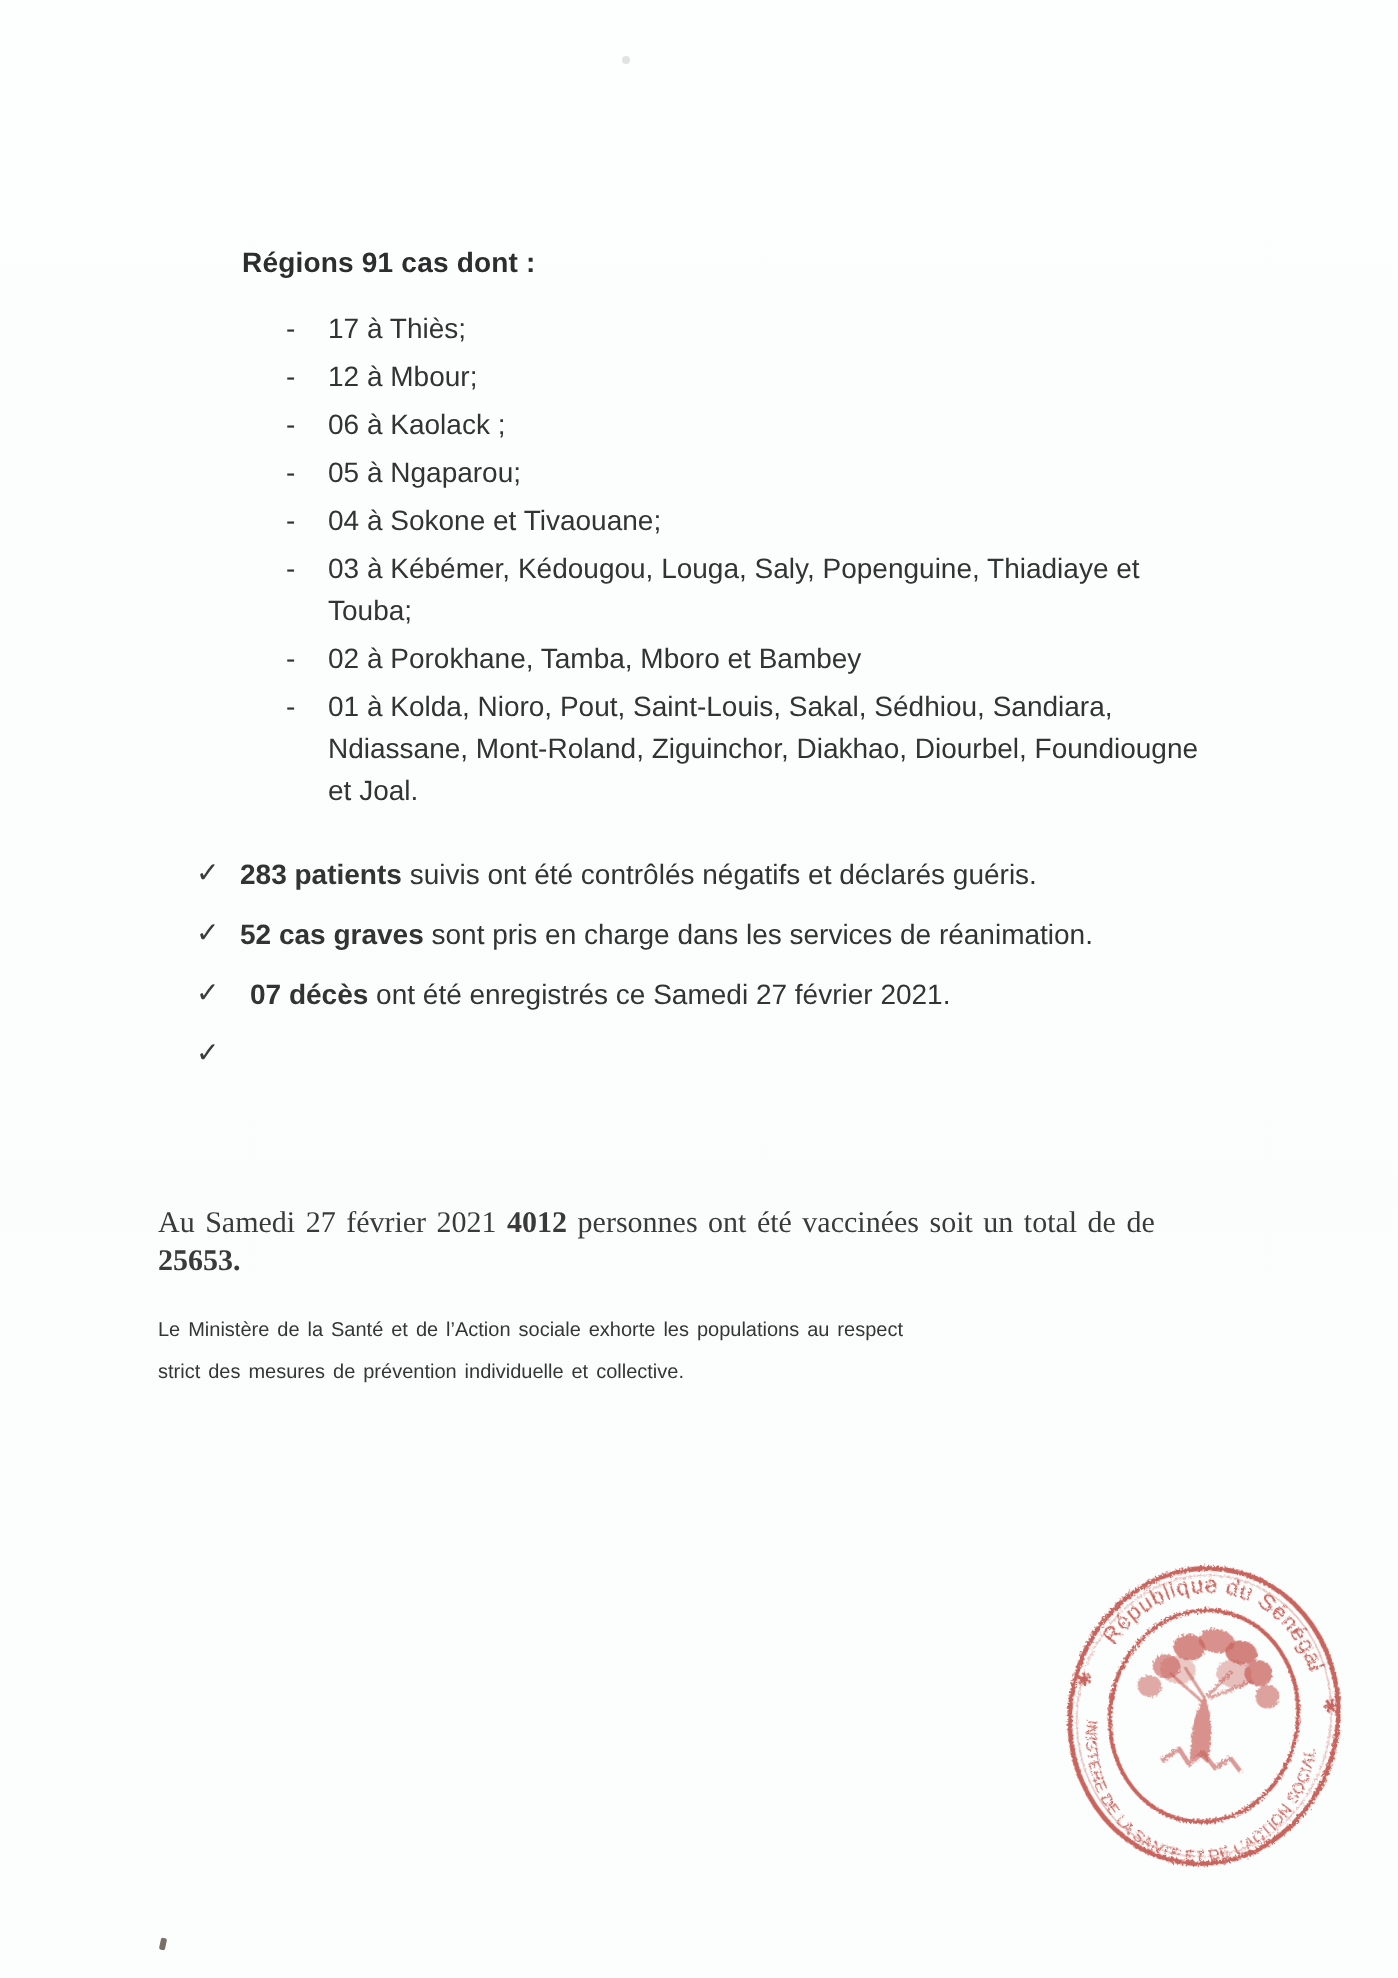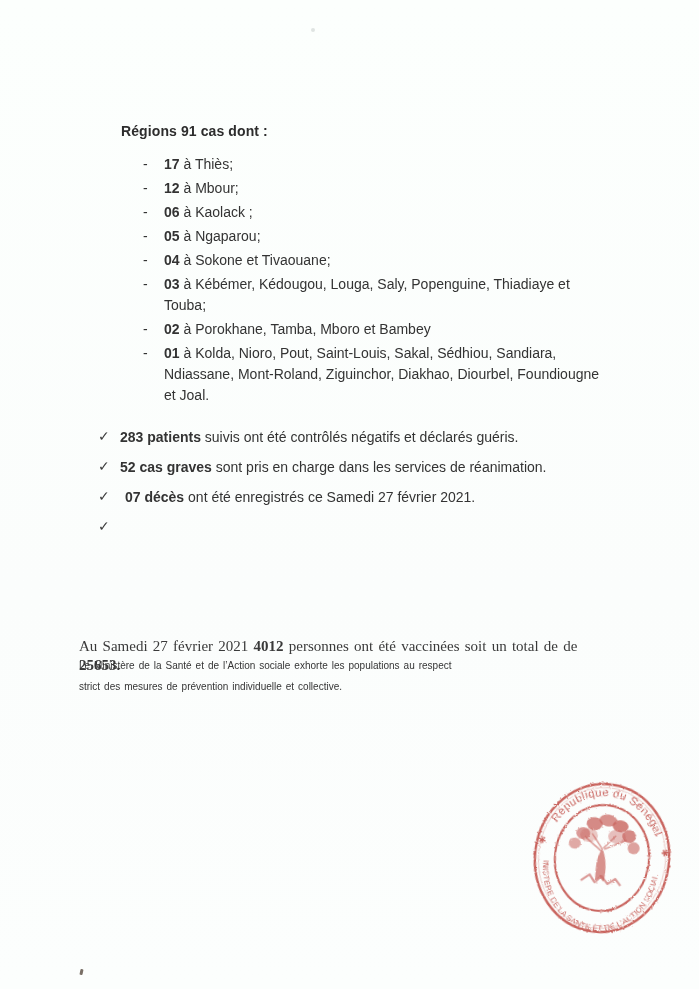--- a/index.html
+++ b/index.html
@@ -6,30 +6,30 @@
   .page{
     position:relative;width:699px;height:989px;overflow:hidden;
     background:linear-gradient(180deg,#fcfffd 0%,#fbfdfc 60%,#fcfefd 100%);
     font-family:"Liberation Sans",sans-serif;color:#333;
   }
   .abs{position:absolute;}
   .heading{left:121px;top:123px;font-size:14px;font-weight:bold;color:#2d2d2d;letter-spacing:.1px;text-align:right;}
   .rlist{left:164px;top:154px;width:500px;font-size:14px;line-height:21px;color:#333;}
   .rlist .item{position:relative;margin-bottom:3px;}
   .dash{position:absolute;left:-21px;top:0;color:#333;}
-  .num{font-weight:bold;}
+  .num{font-weight:normal;}
   .li-text{white-space:pre-line;}
   .checks{left:120px;top:427px;width:525px;font-size:14px;line-height:21px;color:#333;}
   .check{position:relative;margin-bottom:9px;}
   .tick{position:absolute;left:-22px;top:-1px;font-size:14px;color:#3c3c3c;}
   .cbold{font-weight:bold;}
   .check:nth-of-type(3) .cbold{padding-left:5px;}
   .para{white-space:pre-line;}
   .p1{left:79px;top:548px;width:590px;font-size:14px;line-height:20px;font-weight:bold;letter-spacing:-.1px;color:#2e2e2e;}
-  .p2{left:79px;top:637px;width:585px;font-family:"Liberation Serif",serif;font-size:15px;line-height:19px;word-spacing:1.5px;color:#3a3a3a;}
+  .p2{left:79px;top:603px;width:585px;font-family:"Liberation Serif",serif;font-size:15px;line-height:19px;word-spacing:1.5px;color:#3a3a3a;}
   .p3{left:79px;top:655px;width:578px;font-size:10px;line-height:21px;word-spacing:1.2px;color:#353535;}
   .stamp{left:516px;top:777px;width:172px;height:164px;}
   .stamp svg{display:block;width:172px;height:164px;}
   .stamp text{font-family:"Liberation Sans",sans-serif;}
   .speck1{left:311px;top:28px;width:4px;height:4px;background:#dfe4e2;border-radius:50%;}
   .speck2{left:80px;top:969px;width:3px;height:6px;background:#7a6f66;border-radius:1px;transform:rotate(12deg);}
 </style>
 </head>
 <body>
 

